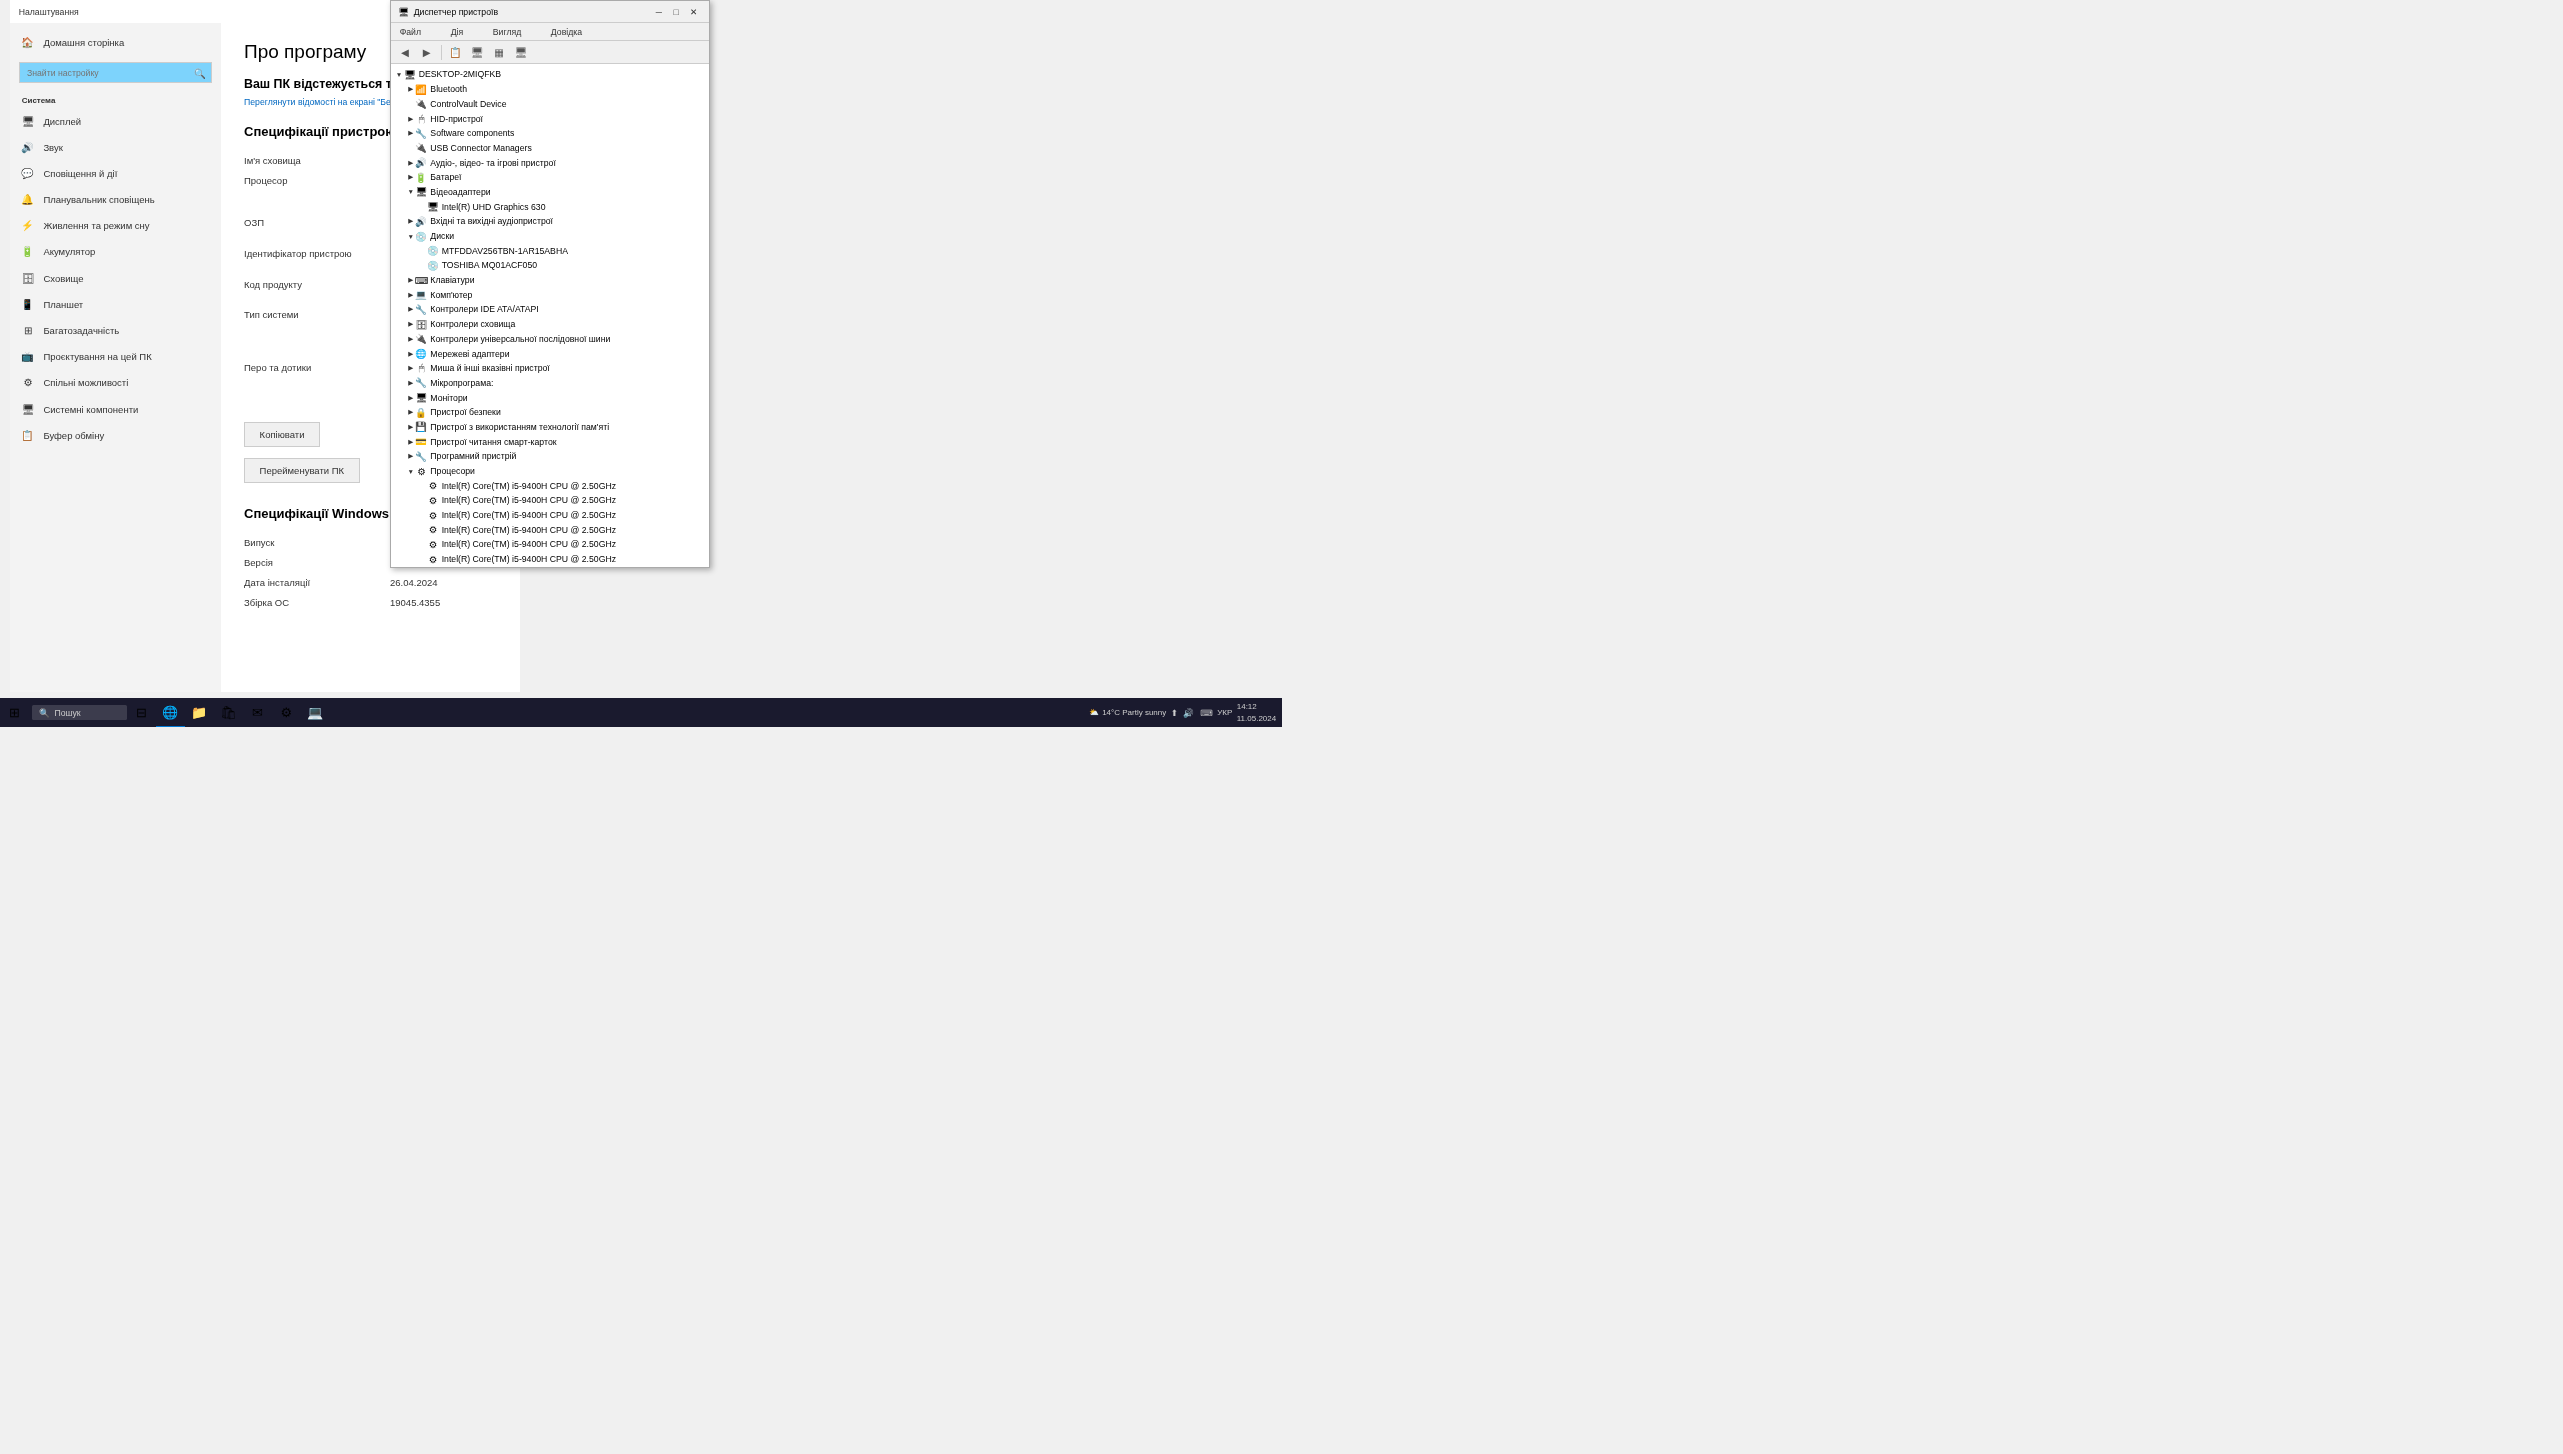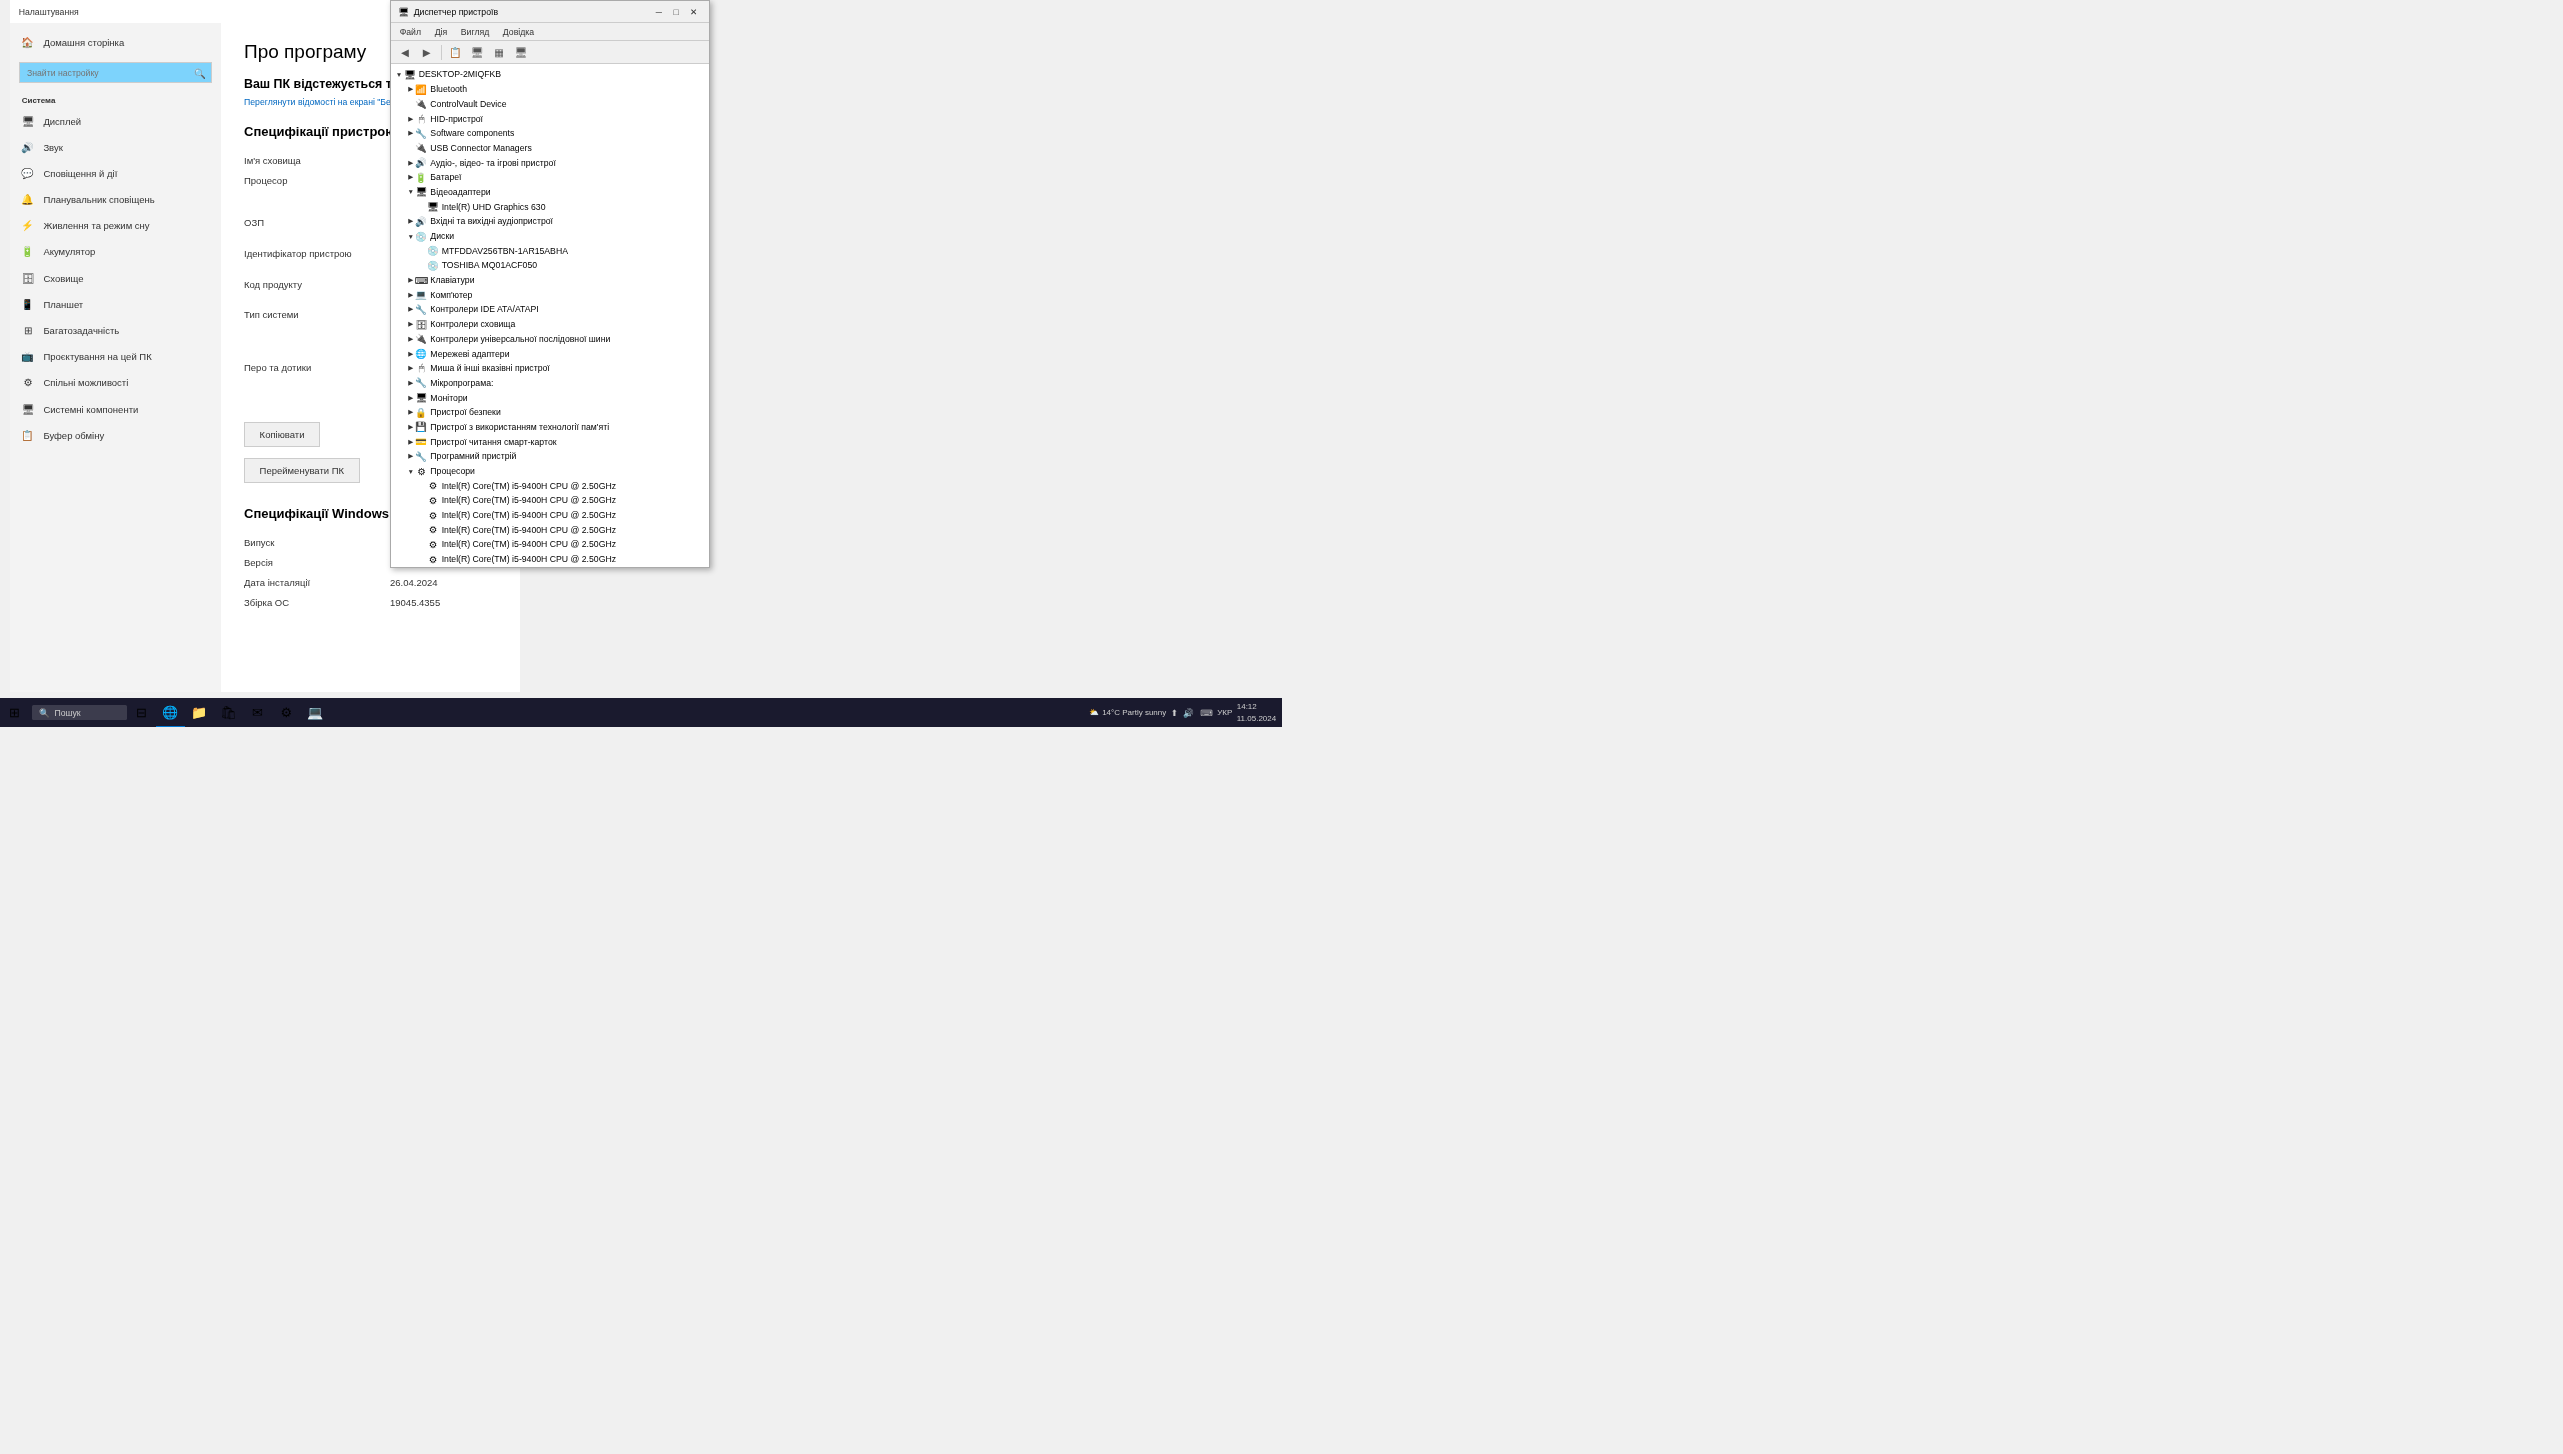--- a/index.html
+++ b/index.html
@@ -227,21 +227,21 @@
       display: flex;
       align-items: center;
       justify-content: center;
       color: #333;
     }
 
     .devmgr-menubar {
       display: flex;
       padding: 1.5px 2.9px;
       border-bottom: 0.7px solid #ccc;
-      gap: 2px;
+      gap: 18px;
       background: #f0f0f0;
     }
     .devmgr-menu-item {
       padding: 2.2px 5.8px;
       font-size: 8.7px;
       cursor: pointer;
       color: #333;
     }
 
     .devmgr-toolbar {

